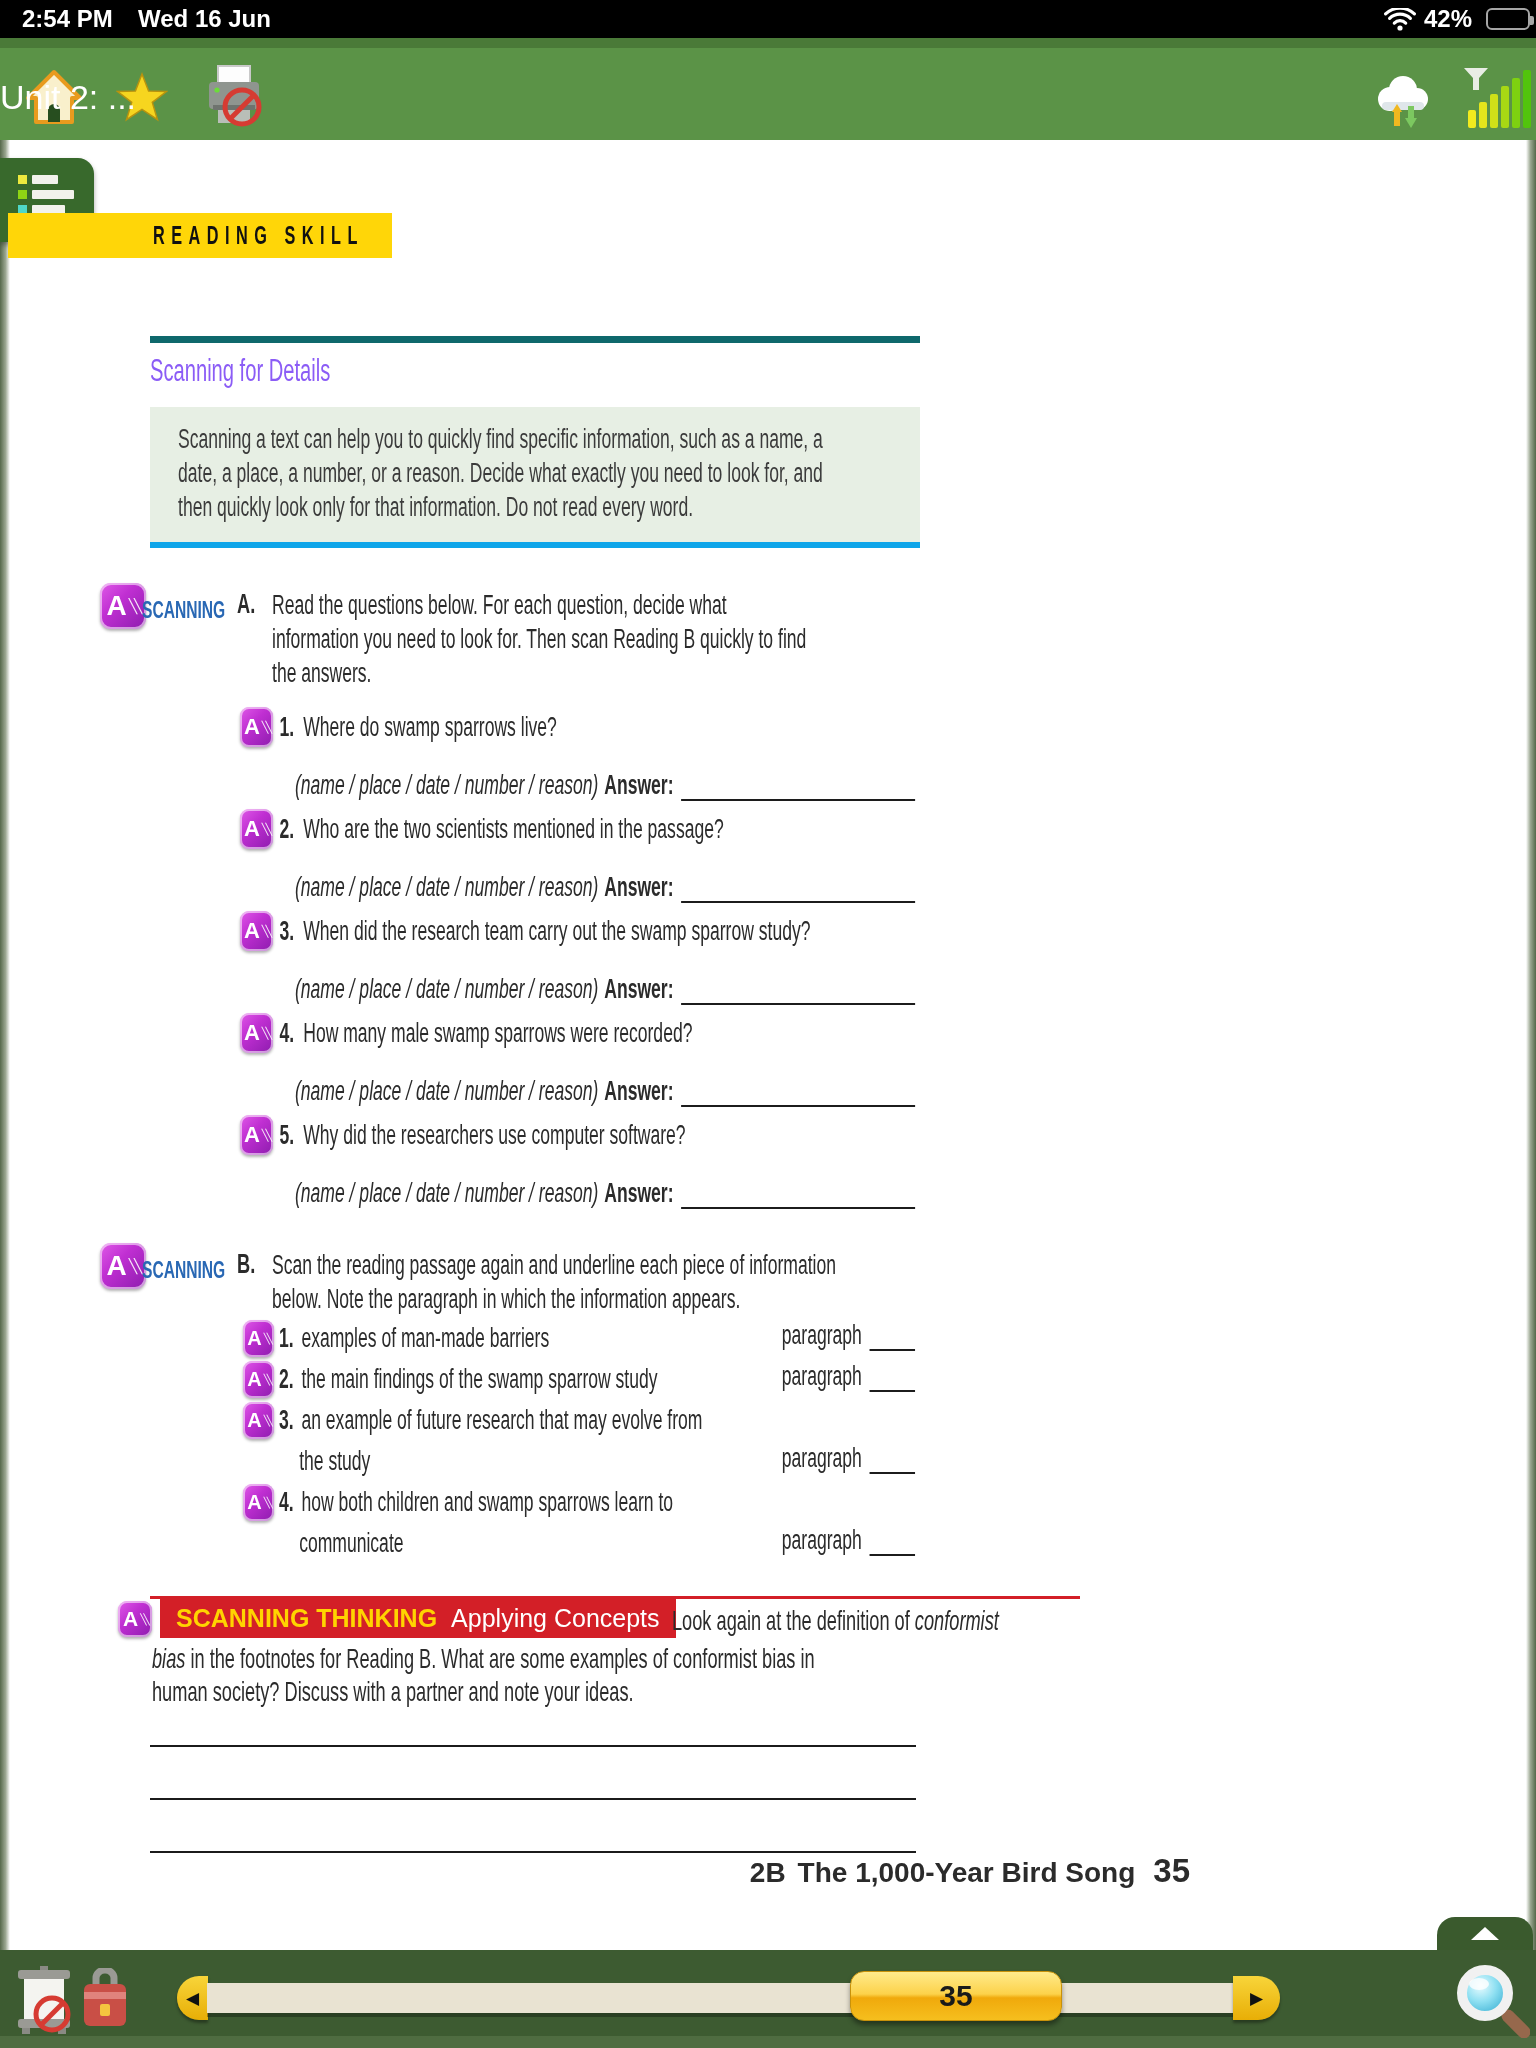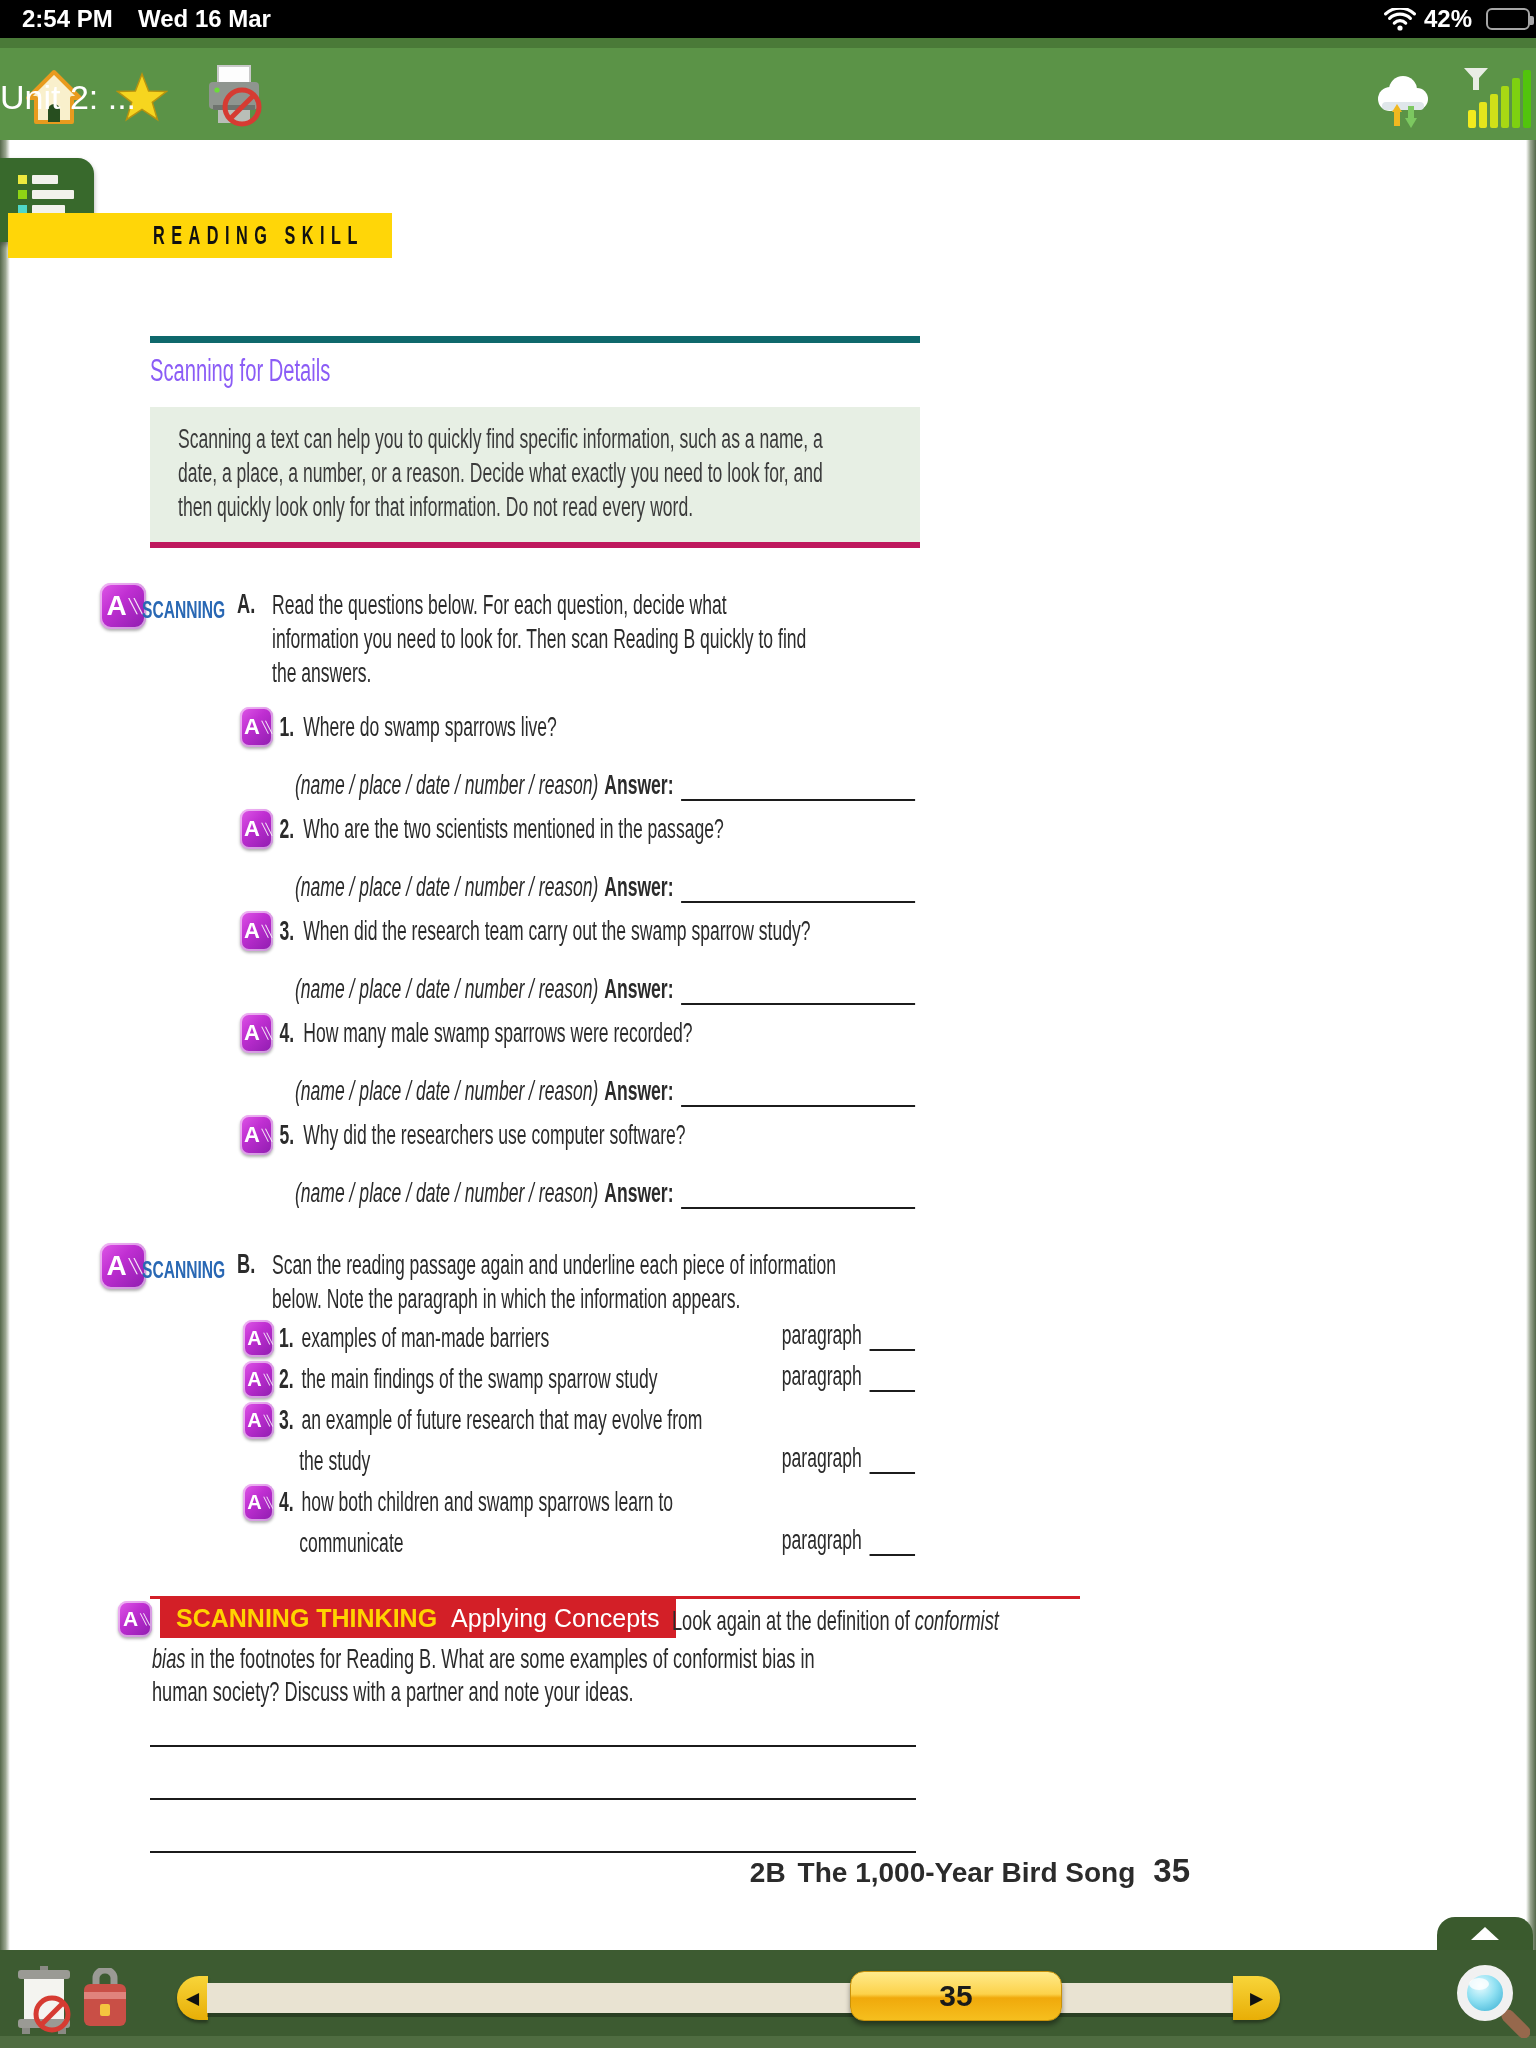--- a/index.html
+++ b/index.html
@@ -43,21 +43,21 @@
   .li-bar { height:9px; background:#f2f2ec; border-radius:1px; }
 
   .skill-banner { position:absolute; left:8px; top:73px; width:384px; height:45px; background:#ffd608;
                   display:flex; align-items:center; padding-left:145px; }
   .skill-banner span { font-size:25px; font-weight:600; letter-spacing:10px; color:#111; }
 
   .rule-teal { position:absolute; left:150px; top:196px; width:770px; height:7px; background:#0e686c; }
   .heading { position:absolute; left:150px; top:213px; color:#8b5cf6; font-size:31px; font-weight:500; }
 
   .intro-box { position:absolute; left:150px; top:267px; width:770px; height:141px; background:#e7efe4;
-               border-bottom:6px solid #be185d; padding:17px 0 0 28px; color:#3b3b3b; }
+               border-bottom:6px solid #0ea5e9; padding:17px 0 0 28px; color:#3b3b3b; }
   .bline { height:34px; font-size:27px; }
 
   
   .abadge { position:absolute; background:linear-gradient(135deg,#e05ae8 0%,#c02fd2 40%,#8d1cae 100%);
             display:flex; align-items:center; justify-content:center; color:#fff; font-weight:700;
             box-shadow:0 2px 3px rgba(0,0,0,.3), inset 0 0 0 2px rgba(255,255,255,.55); }
   .abadge::after { content:"\2572\2572"; font-size:.5em; font-weight:400; letter-spacing:-3px; margin-left:2px; opacity:.9; }
   .badge-lg { width:46px; height:46px; border-radius:11px; font-size:28px; }
   .badge-q  { width:33px; height:40px; border-radius:9px; font-size:22px; }
   .badge-b  { width:31px; height:37px; border-radius:9px; font-size:20px; }
@@ -124,21 +124,21 @@
                  border-left:14px solid transparent; border-right:14px solid transparent;
                  border-bottom:13px solid #fff; }
 </style>
 </head>
 <body>
 
 <div class="screen">
 
   <div class="statusbar">
     <span class="sb-time">2:54 PM</span>
-    <span class="sb-date">Wed 16 Mar</span>
+    <span class="sb-date">Wed 16 Jun</span>
     <span class="sb-wifi">
       <svg width="32" height="24" viewBox="0 0 32 24">
         <path d="M10.3 15.1 A8 8 0 0 1 21.7 15.1" stroke="#fff" stroke-width="3.2" fill="none" stroke-linecap="round"></path>
         <path d="M5.6 10.4 A15 15 0 0 1 26.4 10.4" stroke="#fff" stroke-width="3.2" fill="none" stroke-linecap="round"></path>
         <path d="M1.6 5.9 A21 21 0 0 1 30.4 5.9" stroke="#fff" stroke-width="3.2" fill="none" stroke-linecap="round"></path>
         <circle cx="16" cy="20" r="2.6" fill="#fff"></circle>
       </svg>
     </span>
     <span class="sb-batt-label">42%</span>
     <span class="sb-batt"><span class="fill"></span></span>

